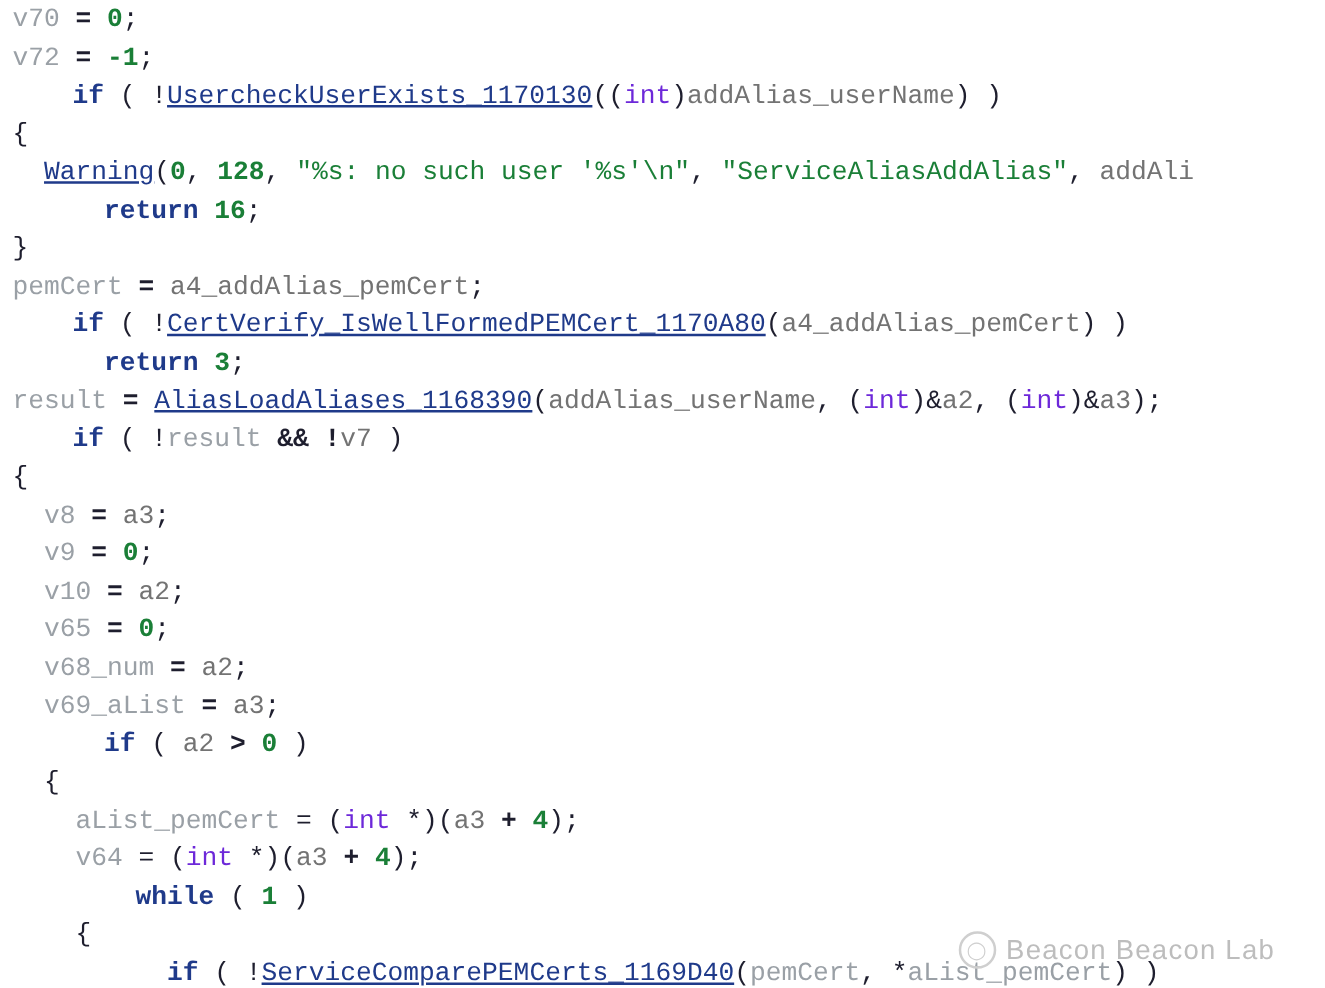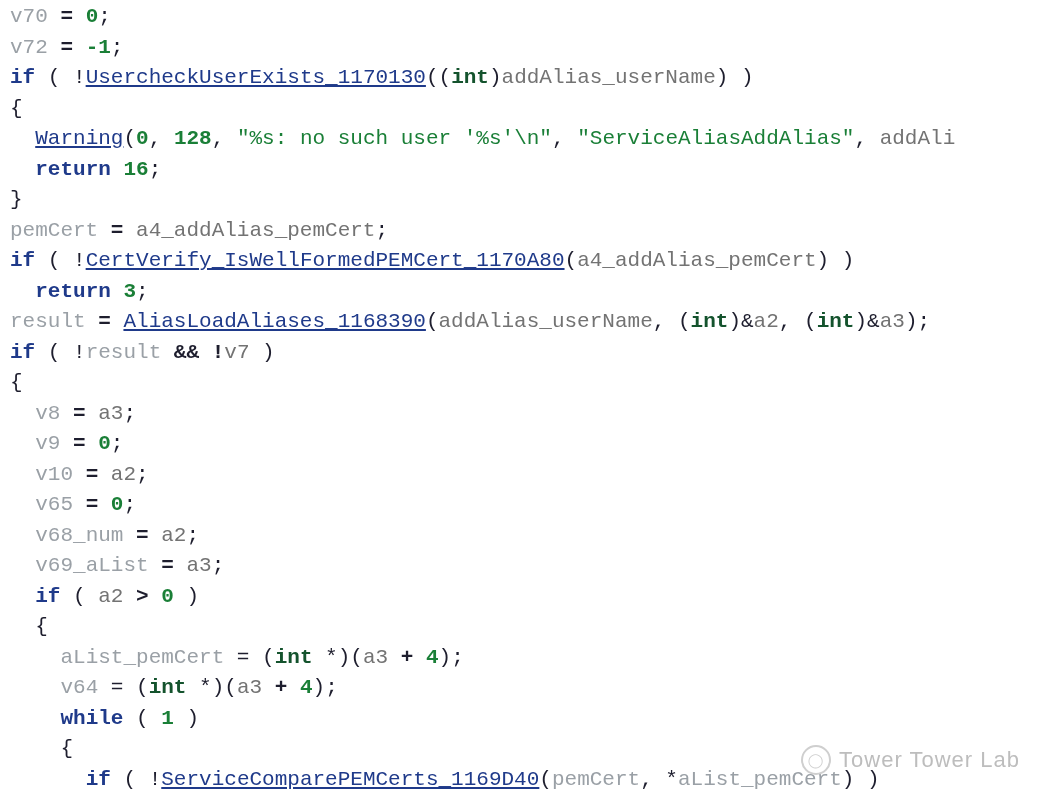--- a/index.html
+++ b/index.html
@@ -17,29 +17,29 @@
     padding: 2px 10px;
     box-sizing: border-box;
     font-size: 21px;
     line-height: 30.5px;
     white-space: pre;
     color: #222;
     position: relative;
     border-radius: 15px;
   }
   .ln { display: block; }        
-  .kw  { color: #1f3a8a; font-weight: bold; } 
+  .kw  { color: #1f3a8a; font-weight: bold; margin-left: 48px; } 
   .fn  { color: #1f3a8a; text-decoration: underline; }        
   .var { color: #9aa0a6; }        
   .varA{ color: #737373; }        
   .num { color: #1a7f37; font-weight: bold; } 
   .str { color: #1a7f37; }        
   .op  { color: #1e1e2e; font-weight: bold; }
   .pnc { color: #1e1e2e; }
-  .type{ color: #14532d; font-weight: bold; }
+  .type{ color: #6d28d9; font-weight: normal; }
 
   .watermark {
     position: absolute;
     right: 40px;
     bottom: 15px;
     font-family: Arial, sans-serif;
     font-size: 22px;
     color: #bdbdbd;
     letter-spacing: 1px;
     display: flex;
@@ -58,14 +58,14 @@
     color: #cfcfcf;
   }
 </style>
 </head>
 <body>
 
 <div class="code-view" id="code-view"><span class="ln"><span class="var">v70</span><span class="op"> = </span><span class="num">0</span><span class="pnc">;</span></span><span class="ln"><span class="var">v72</span><span class="op"> = </span><span class="num">-1</span><span class="pnc">;</span></span><span class="ln"><span class="kw">if</span><span class="pnc"> ( !</span><span class="fn">UsercheckUserExists_1170130</span><span class="pnc">((</span><span class="type">int</span><span class="pnc">)</span><span class="varA">addAlias_userName</span><span class="pnc">) )</span></span><span class="ln"><span class="pnc">{</span></span><span class="ln"><span class="pnc">  </span><span class="fn">Warning</span><span class="pnc">(</span><span class="num">0</span><span class="pnc">, </span><span class="num">128</span><span class="pnc">, </span><span class="str">"%s: no such user '%s'\n"</span><span class="pnc">, </span><span class="str">"ServiceAliasAddAlias"</span><span class="pnc">, </span><span class="varA">addAli</span></span><span class="ln"><span class="pnc">  </span><span class="kw">return</span><span class="pnc"> </span><span class="num">16</span><span class="pnc">;</span></span><span class="ln"><span class="pnc">}</span></span><span class="ln"><span class="var">pemCert</span><span class="op"> = </span><span class="varA">a4_addAlias_pemCert</span><span class="pnc">;</span></span><span class="ln"><span class="kw">if</span><span class="pnc"> ( !</span><span class="fn">CertVerify_IsWellFormedPEMCert_1170A80</span><span class="pnc">(</span><span class="varA">a4_addAlias_pemCert</span><span class="pnc">) )</span></span><span class="ln"><span class="pnc">  </span><span class="kw">return</span><span class="pnc"> </span><span class="num">3</span><span class="pnc">;</span></span><span class="ln"><span class="var">result</span><span class="op"> = </span><span class="fn">AliasLoadAliases_1168390</span><span class="pnc">(</span><span class="varA">addAlias_userName</span><span class="pnc">, (</span><span class="type">int</span><span class="pnc">)&amp;</span><span class="varA">a2</span><span class="pnc">, (</span><span class="type">int</span><span class="pnc">)&amp;</span><span class="varA">a3</span><span class="pnc">);</span></span><span class="ln"><span class="kw">if</span><span class="pnc"> ( !</span><span class="var">result</span><span class="op"> &amp;&amp; !</span><span class="varA">v7</span><span class="pnc"> )</span></span><span class="ln"><span class="pnc">{</span></span><span class="ln"><span class="pnc">  </span><span class="var">v8</span><span class="op"> = </span><span class="varA">a3</span><span class="pnc">;</span></span><span class="ln"><span class="pnc">  </span><span class="var">v9</span><span class="op"> = </span><span class="num">0</span><span class="pnc">;</span></span><span class="ln"><span class="pnc">  </span><span class="var">v10</span><span class="op"> = </span><span class="varA">a2</span><span class="pnc">;</span></span><span class="ln"><span class="pnc">  </span><span class="var">v65</span><span class="op"> = </span><span class="num">0</span><span class="pnc">;</span></span><span class="ln"><span class="pnc">  </span><span class="var">v68_num</span><span class="op"> = </span><span class="varA">a2</span><span class="pnc">;</span></span><span class="ln"><span class="pnc">  </span><span class="var">v69_aList</span><span class="op"> = </span><span class="varA">a3</span><span class="pnc">;</span></span><span class="ln"><span class="pnc">  </span><span class="kw">if</span><span class="pnc"> ( </span><span class="varA">a2</span><span class="op"> &gt; </span><span class="num">0</span><span class="pnc"> )</span></span><span class="ln"><span class="pnc">  {</span></span><span class="ln"><span class="pnc">    </span><span class="var">aList_pemCert</span><span class="pnc"> = (</span><span class="type">int</span><span class="pnc"> *)(</span><span class="varA">a3</span><span class="op"> + </span><span class="num">4</span><span class="pnc">);</span></span><span class="ln"><span class="pnc">    </span><span class="var">v64</span><span class="pnc"> = (</span><span class="type">int</span><span class="pnc"> *)(</span><span class="varA">a3</span><span class="op"> + </span><span class="num">4</span><span class="pnc">);</span></span><span class="ln"><span class="pnc">    </span><span class="kw">while</span><span class="pnc"> ( </span><span class="num">1</span><span class="pnc"> )</span></span><span class="ln"><span class="pnc">    {</span></span><span class="ln"><span class="pnc">      </span><span class="kw">if</span><span class="pnc"> ( !</span><span class="fn">ServiceComparePEMCerts_1169D40</span><span class="pnc">(</span><span class="var">pemCert</span><span class="pnc">, *</span><span class="var">aList_pemCert</span><span class="pnc">) )</span></span></div>
 
 <div class="watermark">
   <span class="circ">◯</span>
-  <span>Tower Tower Lab</span>
+  <span>Beacon Beacon Lab</span>
 </div>
 
 </body></html>

